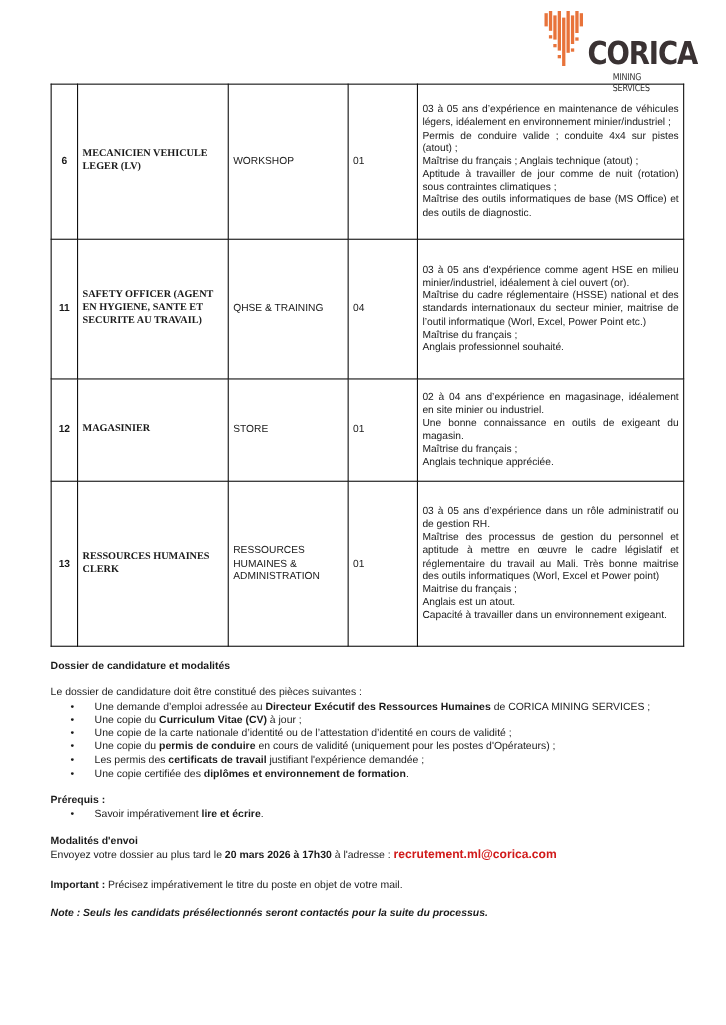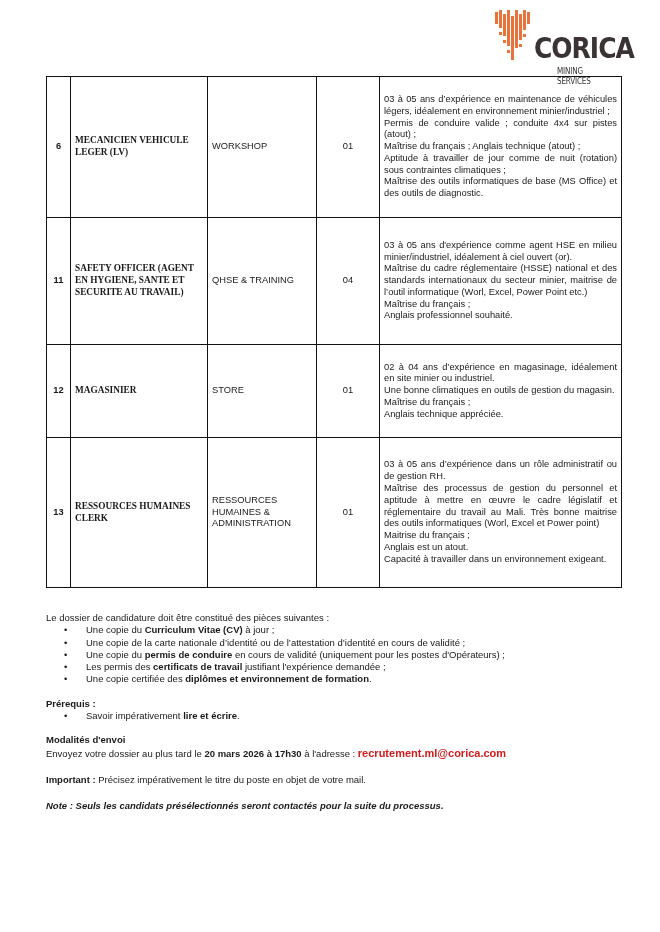--- a/index.html
+++ b/index.html
@@ -29,21 +29,21 @@
     position: absolute; left: 46px; top: 76px;
     width: 576px; border-collapse: collapse;
     font-size: 9.3px; line-height: 11.8px;
   }
   table.jobs td {
     border: 1.2px solid #111; vertical-align: middle; padding: 0 4px;
   }
   td.num { width: 15px; font-weight: bold; text-align: center; padding: 0 3px; }
   td.title { width: 128px; font-weight: bold; font-family: Liberation Serif, serif; }
   td.dept { width: 100px; }
-  td.qty { width: 54px; text-align: center; }
+  td.qty { width: 54px; text-align: left; }
   td.req { text-align: justify; padding: 2px 5px 2px 5px; }
   td.req div { text-align: justify; text-align-last: left; }
   tr.r10 { height: 141px; }
   tr.r11 { height: 127px; }
   tr.r12 { height: 93px; }
   tr.r13 { height: 150px; }
 
   .after {
     position: absolute; left: 46px; top: 600px; width: 576px;
     font-size: 9.5px; line-height: 12.3px;
@@ -111,21 +111,21 @@
         <div>Anglais professionnel souhaité.</div>
       </td>
     </tr>
     <tr class="r12">
       <td class="num">12</td>
       <td class="title">MAGASINIER</td>
       <td class="dept">STORE</td>
       <td class="qty">01</td>
       <td class="req">
         <div>02 à 04 ans d’expérience en magasinage, idéalement en site minier ou industriel.</div>
-        <div>Une bonne climatiques en outils de gestion du magasin.</div>
+        <div>Une bonne connaissance en outils de exigeant du magasin.</div>
         <div>Maîtrise du français ;</div>
         <div>Anglais technique appréciée.</div>
       </td>
     </tr>
     <tr class="r13">
       <td class="num">13</td>
       <td class="title">RESSOURCES HUMAINES CLERK</td>
       <td class="dept">RESSOURCES HUMAINES &amp; ADMINISTRATION</td>
       <td class="qty">01</td>
       <td class="req">
@@ -133,23 +133,25 @@
         <div>Maîtrise des processus de gestion du personnel et aptitude à mettre en œuvre le cadre législatif et réglementaire du travail au Mali. Très bonne maitrise des outils informatiques (Worl, Excel et Power point)</div>
         <div>Maitrise du français ;</div>
         <div>Anglais est un atout.</div>
         <div>Capacité à travailler dans un environnement exigeant.</div>
       </td>
     </tr>
   </tbody>
 </table>
 
 <div class="after">
+  <div class="h">Dossier de candidature et modalités</div>
   <div class="gap"></div>
   <div>Le dossier de candidature doit être constitué des pièces suivantes :</div>
   <ul class="bul">
+    <li><span>Une demande d’emploi adressée au </span><b>Directeur Exécutif des Ressources Humaines</b><span> de CORICA MINING SERVICES ;</span></li>
     <li><span>Une copie du </span><b>Curriculum Vitae (CV)</b><span> à jour ;</span></li>
     <li><span>Une copie de la carte nationale d’identité ou de l’attestation d’identité en cours de validité ;</span><b></b><span></span></li>
     <li><span>Une copie du </span><b>permis de conduire</b><span> en cours de validité (uniquement pour les postes d'Opérateurs) ;</span></li>
     <li><span>Les permis des </span><b>certificats de travail</b><span> justifiant l'expérience demandée ;</span></li>
     <li><span>Une copie certifiée des </span><b>diplômes et environnement de formation</b><span>.</span></li>
   </ul>
   <div class="gap"></div>
   <div class="h">Prérequis :</div>
   <ul class="bul">
     <li><span>Savoir impérativement </span><b>lire et écrire</b><span>.</span></li>

